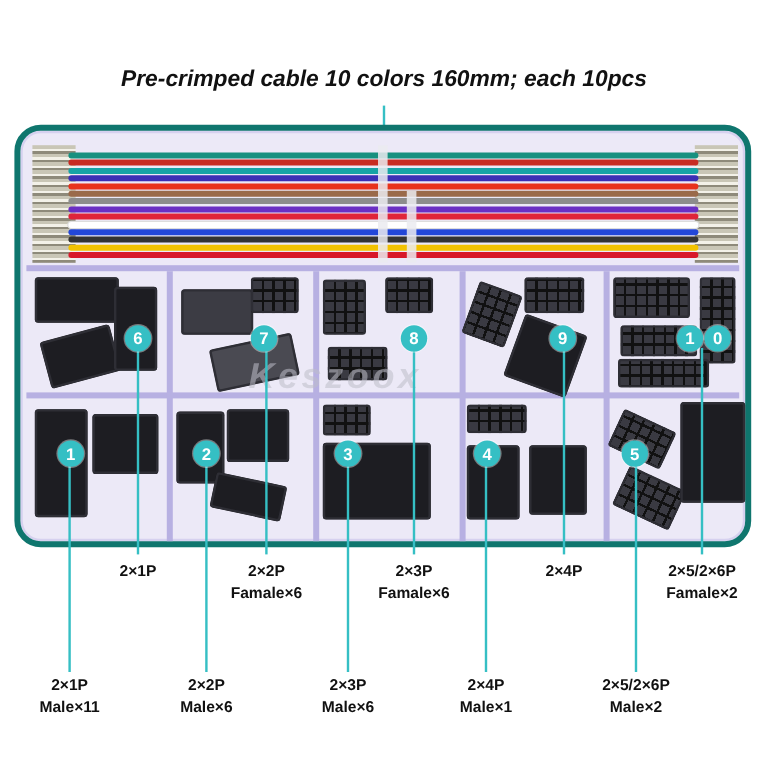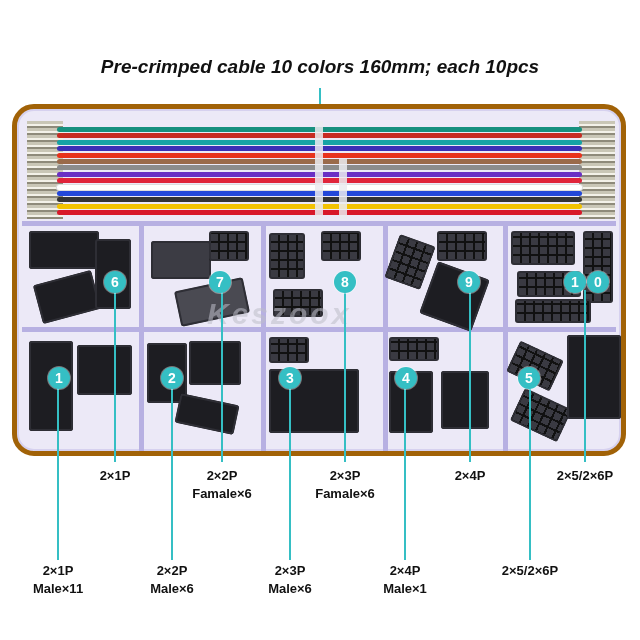--- a/index.html
+++ b/index.html
@@ -1,21 +1,21 @@
 <!DOCTYPE html>
 <html><head>
 <meta charset="utf-8">
 <style>
   html, body { margin:0; padding:0; }
   body { width:640px; height:640px; background:#ffffff; position:relative; overflow:hidden;
          font-family:"Liberation Sans", sans-serif; }
   .title { position:absolute; left:0; top:56px; width:640px; text-align:center;
            font-size:19px; font-weight:bold; font-style:italic; color:#111; }
   .box { position:absolute; left:12px; top:104px; width:614px; height:352px;
-         border:5px solid #a16207; border-radius:22px; background:#ece9f7; box-sizing:border-box;
+         border:5px solid #0f766e; border-radius:22px; background:#ece9f7; box-sizing:border-box;
          box-shadow: inset 0 0 0 2px #d6d1ef; }
   .cable-area { position:absolute; left:10px; top:12px; width:585px; height:98px; }
   .crimp { position:absolute; top:0; width:36px; height:100%;
            background: repeating-linear-gradient(180deg,#c9c6b6 0 3px,#f3f1e8 3px 5px,#8e8a7a 5px 7px); }
   .wire { position:absolute; left:30px; width:525px; height:5px; border-radius:3px; }
   .tie { position:absolute; top:0; width:8px; height:100%; background:rgba(235,235,240,0.85); }
   .divider-h { position:absolute; left:5px; width:594px; height:5px; background:#b7b0e2; }
   .divider-v { position:absolute; width:5px; background:#b7b0e2; }
   .conn { position:absolute; background:#1d1d22; border-radius:3px;
           box-shadow: inset 0 0 0 2px #2e2e35; }
@@ -137,33 +137,35 @@
     </div>
     <div class="label" style="left: 290px; top: 467px;">
       <div>2×3P</div>
       <div>Famale×6</div>
     </div>
     <div class="label" style="left: 415px; top: 467px;">
       <div>2×4P</div>
     </div>
     <div class="label" style="left: 530px; top: 467px;">
       <div>2×5/2×6P</div>
+      <div>Famale×2</div>
     </div>
     <div class="label" style="left: 3px; top: 562px;">
       <div>2×1P</div>
       <div>Male×11</div>
     </div>
     <div class="label" style="left: 117px; top: 562px;">
       <div>2×2P</div>
       <div>Male×6</div>
     </div>
     <div class="label" style="left: 235px; top: 562px;">
       <div>2×3P</div>
       <div>Male×6</div>
     </div>
     <div class="label" style="left: 350px; top: 562px;">
       <div>2×4P</div>
       <div>Male×1</div>
     </div>
     <div class="label" style="left: 475px; top: 562px;">
       <div>2×5/2×6P</div>
+      <div>Male×2</div>
     </div>
   </div>
 
 </body></html>

